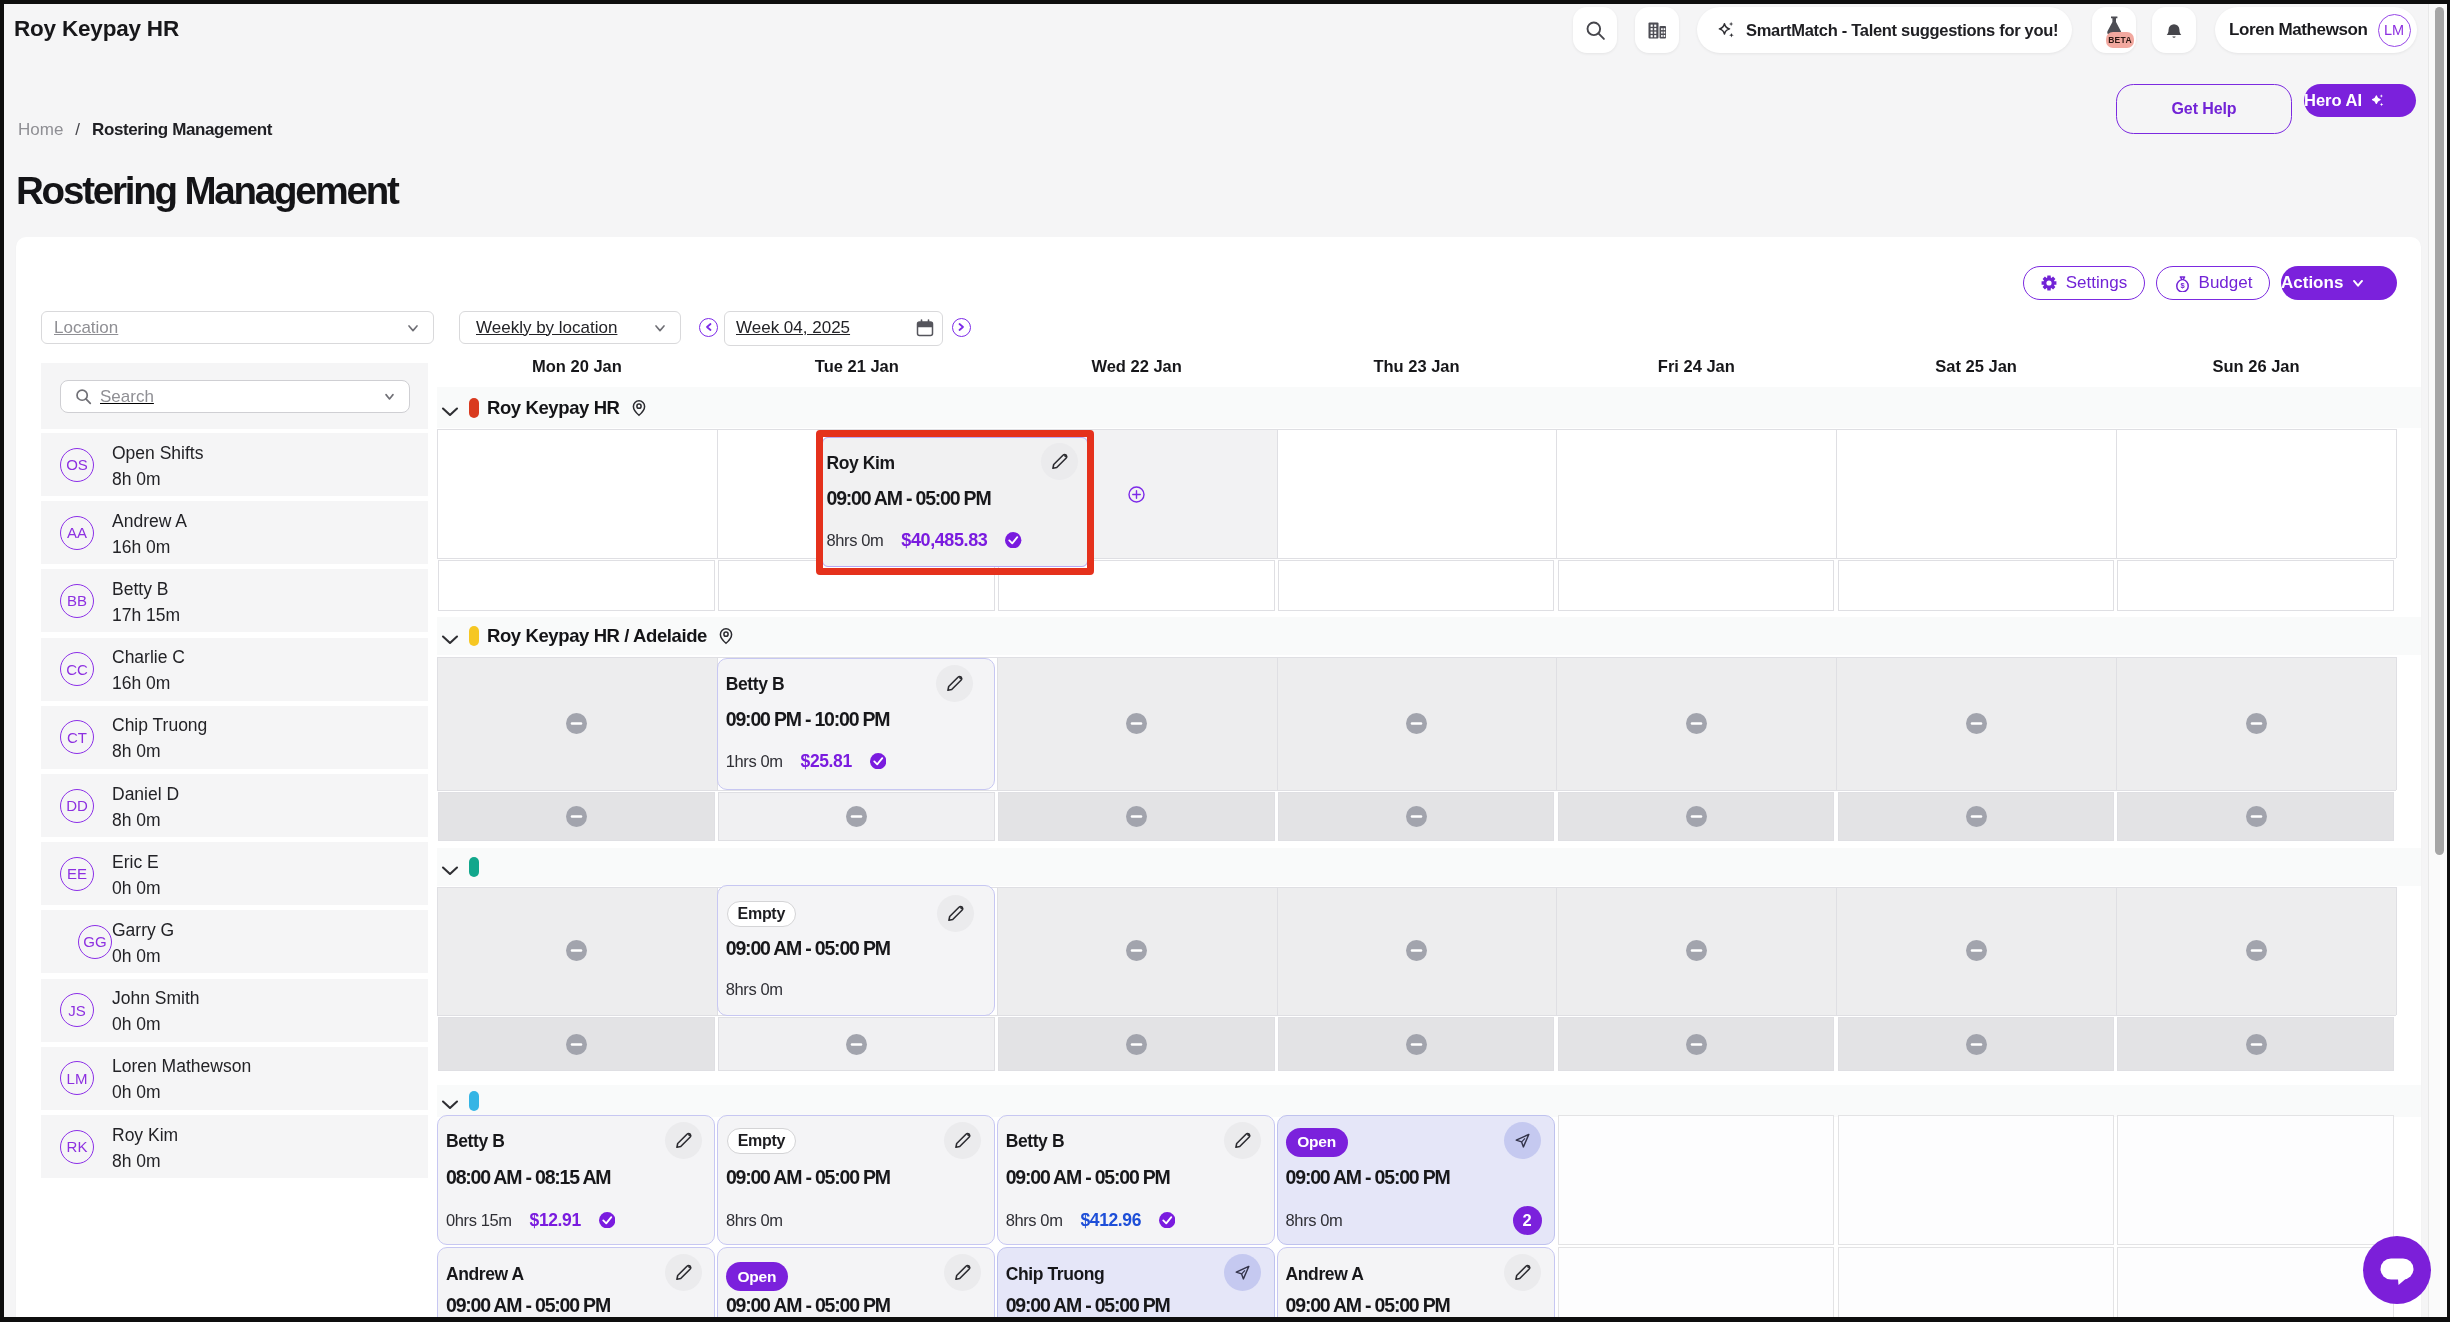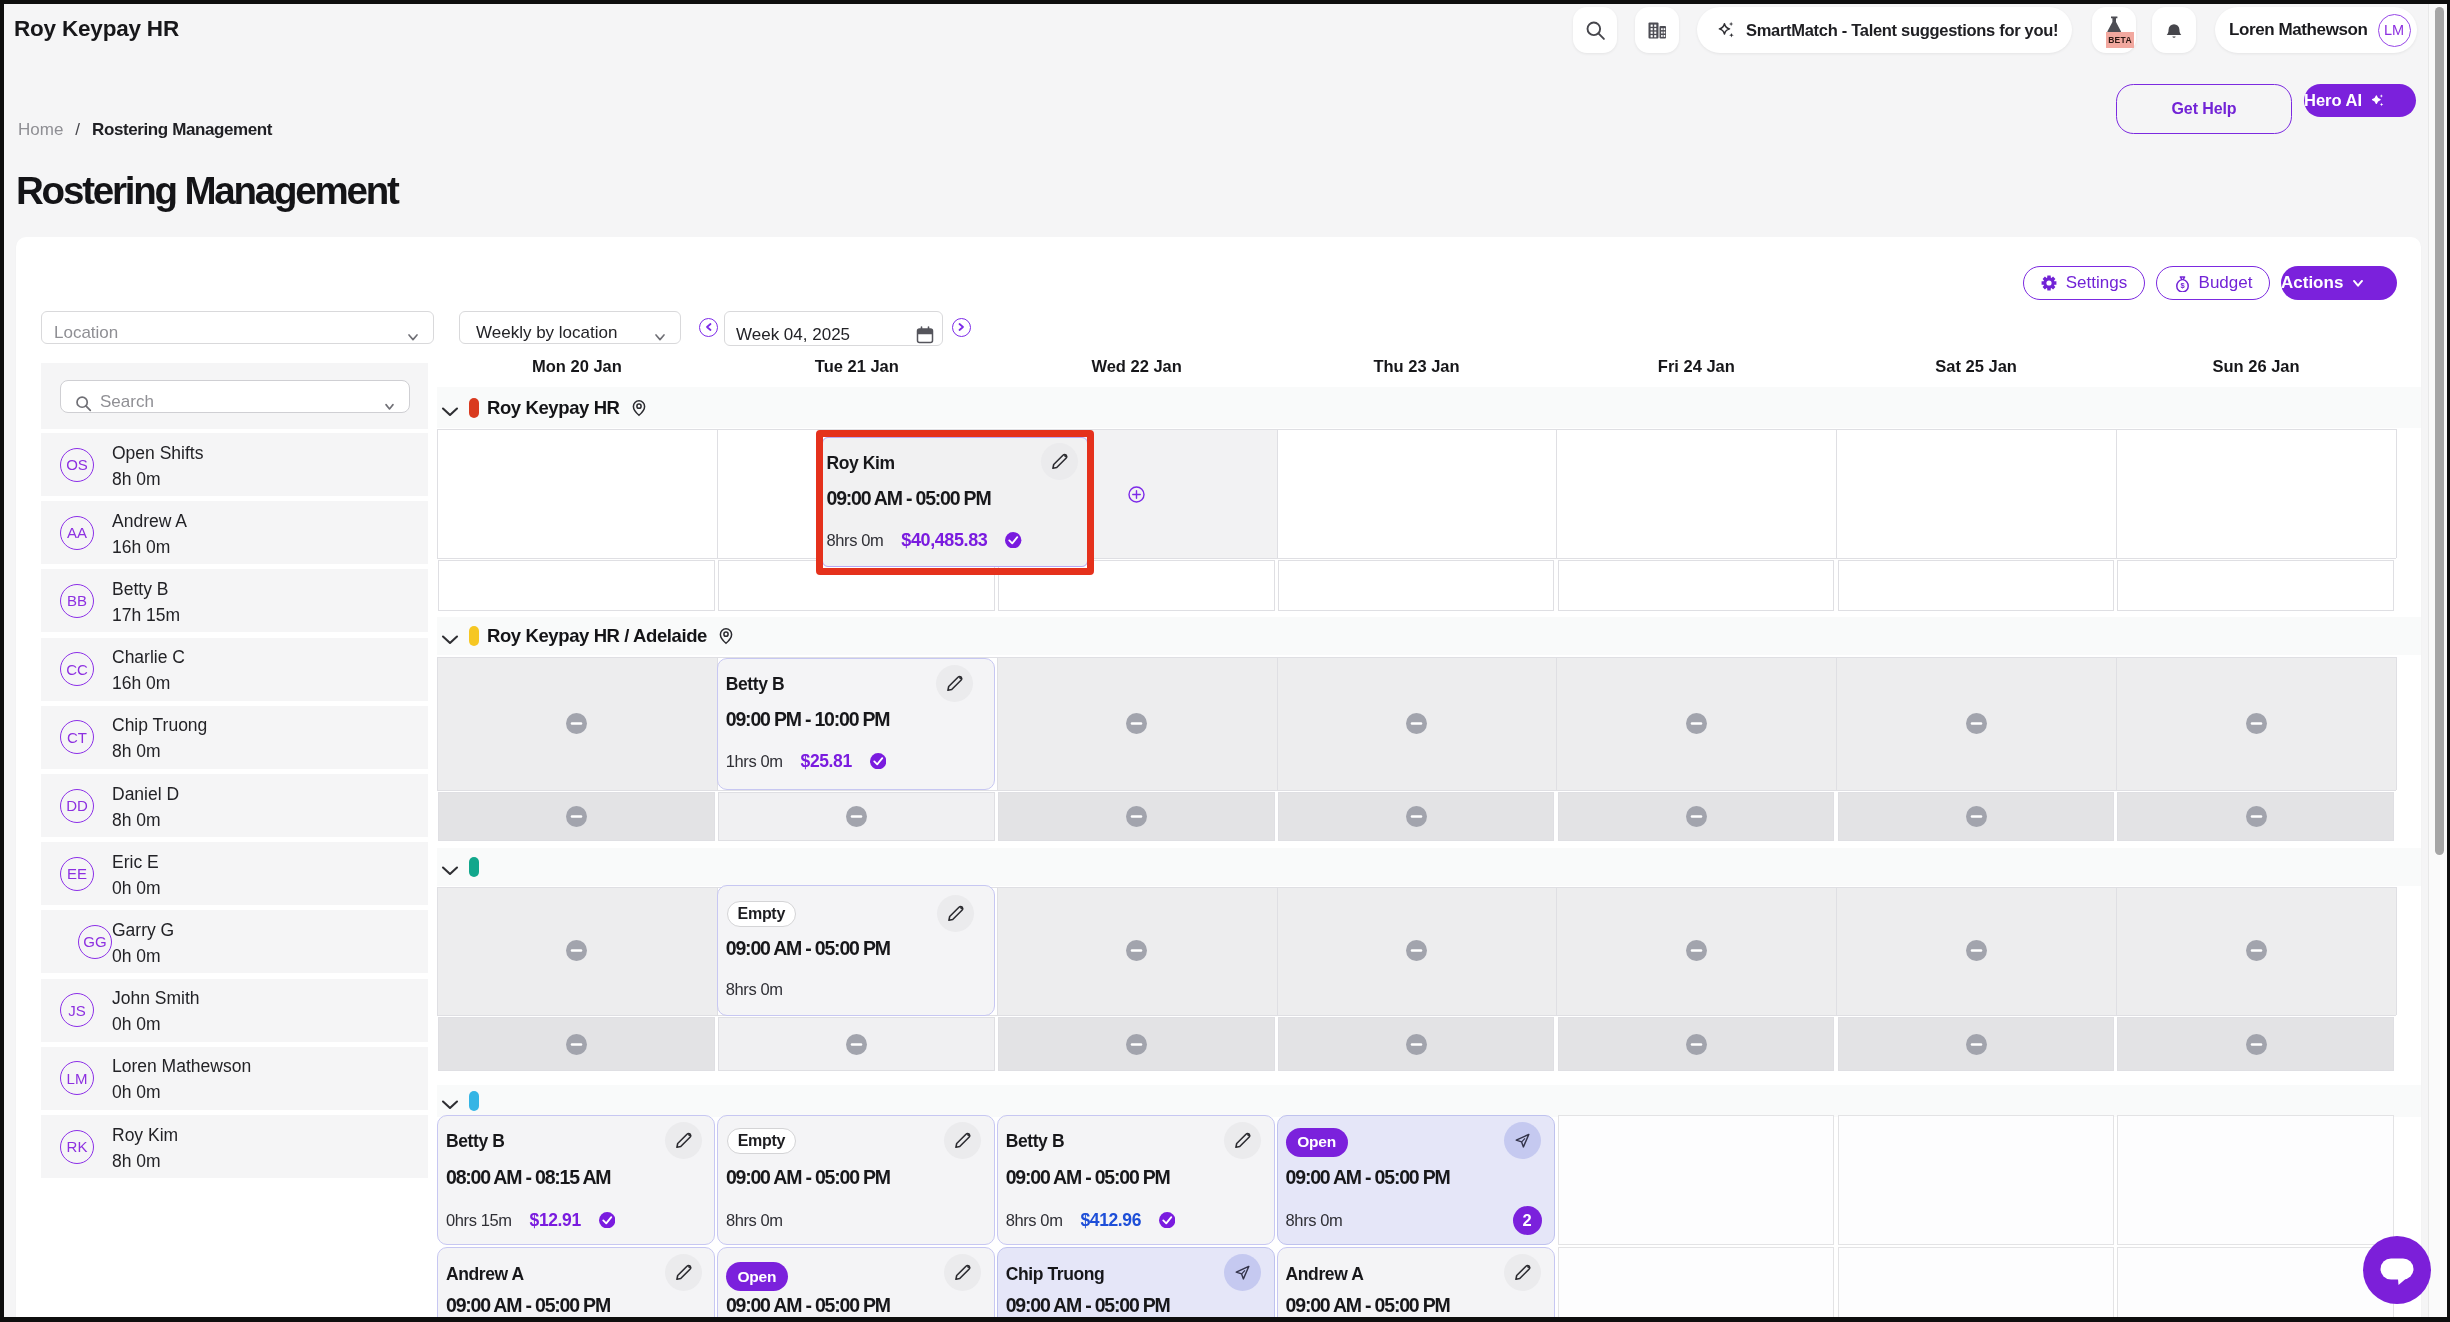--- a/index.html
+++ b/index.html
@@ -1,21 +1,21 @@
 <!DOCTYPE html>
 <html><head><meta charset="utf-8"><style>
 html,body{margin:0;padding:0;}
 body{width:2450px;height:1322px;background:#0e0e0e;position:relative;font-family:"Liberation Sans",sans-serif;-webkit-font-smoothing:antialiased;}
 .page{position:absolute;left:4px;top:4px;width:2442px;height:1313px;background:#f5f5f6;overflow:hidden;}
 .abs{position:absolute;box-sizing:border-box;white-space:nowrap;}
 .btnw{background:#fff;border-radius:14px;box-shadow:0 1px 3px rgba(0,0,0,.07);display:flex;align-items:center;justify-content:center;}
 .pillw{background:#fff;border-radius:23px;box-shadow:0 1px 3px rgba(0,0,0,.07);display:flex;align-items:center;}
 .ob{border:1.5px solid #7c2ae0;border-radius:17.5px;display:flex;align-items:center;justify-content:center;color:#7223d6;}
 .pb{background:#7b21dc;border-radius:17.5px;display:flex;align-items:center;color:#fff;}
-.inp{background:#fff;border:1px solid #d9d9db;border-radius:6px;display:flex;align-items:flex-end;}
+.inp{background:#fff;border:1px solid #d9d9db;border-radius:6px;display:flex;align-items:center;text-decoration:underline;}
 </style></head><body>
 <div class="page">
 <div class="abs " style="left:10.0px;top:12.0px;width:400.0px;height:30.0px;font-weight:bold;font-size:22.5px;color:#17171a;letter-spacing:-0.2px;">Roy Keypay HR</div>
 <div class="abs btnw" style="left:1569.0px;top:3.0px;width:44.0px;height:46.0px;">
       <svg width="21" height="21" viewBox="0 0 21 21" style="">
         <circle cx="8.82" cy="8.82" r="6.3" fill="none" stroke="#46464c" stroke-width="1.9"></circle>
         <line x1="13.44" y1="13.44" x2="18.900000000000002" y2="18.900000000000002" stroke="#46464c" stroke-width="1.9" stroke-linecap="round"></line>
       </svg>
     </div>
 <div class="abs btnw" style="left:1631.0px;top:3.0px;width:44.0px;height:46.0px;">
@@ -46,21 +46,21 @@
           <path d="M13.9 11.6 L14.45 13.15 L16.0 13.7 L14.45 14.25 L13.9 15.8 L13.35 14.25 L11.8 13.7 L13.35 13.15 Z" fill="#2e2e33"></path>
         </g>
       </svg>
       <span style="font-weight:bold;font-size:16.5px;color:#202024;letter-spacing:-0.3px;">SmartMatch - Talent suggestions for you!</span>
     </div>
 <div class="abs btnw" style="left:2088.0px;top:3.0px;width:44.0px;height:46.0px;padding-bottom:9px;">
       <svg width="26" height="24" viewBox="0 0 26 24" style="">
         <path d="M10 2.5 h6.4 v1.8 h-1.4 v3.6 l4.8 9 c1 1.9 -0.4 4.1 -2.5 4.1 h-8.2 c-2.1 0 -3.5 -2.2 -2.5 -4.1 l4.8 -9 v-3.6 h-1.4 Z" fill="#4d4d54"></path>
       </svg>
     </div>
-<div class="abs " style="left:2102.0px;top:28.0px;width:28.0px;height:16.0px;background:#f2a89f;border-radius:0;display:flex;align-items:center;justify-content:center;font-size:8.5px;font-weight:bold;color:#2c1712;letter-spacing:0.3px;z-index:5;">BETA</div>
+<div class="abs " style="left:2102.0px;top:28.0px;width:28.0px;height:16.0px;background:#f2a89f;border-radius:7px;display:flex;align-items:center;justify-content:center;font-size:8.5px;font-weight:bold;color:#2c1712;letter-spacing:0.3px;z-index:5;">BETA</div>
 <div class="abs btnw" style="left:2148.0px;top:3.0px;width:44.0px;height:46.0px;">
       <svg width="20" height="17" viewBox="0 0 20 17" style="">
         <path d="M10 2.2 a5.4 5.4 0 0 1 5.4 5.4 c0 3.4 1.2 4.6 1.9 5.4 h-14.6 c0.7 -0.8 1.9 -2 1.9 -5.4 a5.4 5.4 0 0 1 5.4 -5.4 Z" fill="#46464c"></path>
         <path d="M8.3 14.5 a1.8 1.8 0 0 0 3.4 0 Z" fill="#46464c"></path>
       </svg>
     </div>
 <div class="abs pillw" style="left:2211.0px;top:3.0px;width:202.0px;height:46.0px;border-radius:23px;padding-left:14px;justify-content:flex-start;gap:10px;">
       <span style="font-weight:bold;font-size:17px;color:#1b1b1f;letter-spacing:-0.4px;">Loren Mathewson</span>
       <span style="width:33px;height:33px;border:1.6px solid #9747e8;border-radius:50%;display:flex;align-items:center;justify-content:center;font-size:14.5px;color:#8d30e0;box-sizing:border-box;">LM</span>
     </div>

